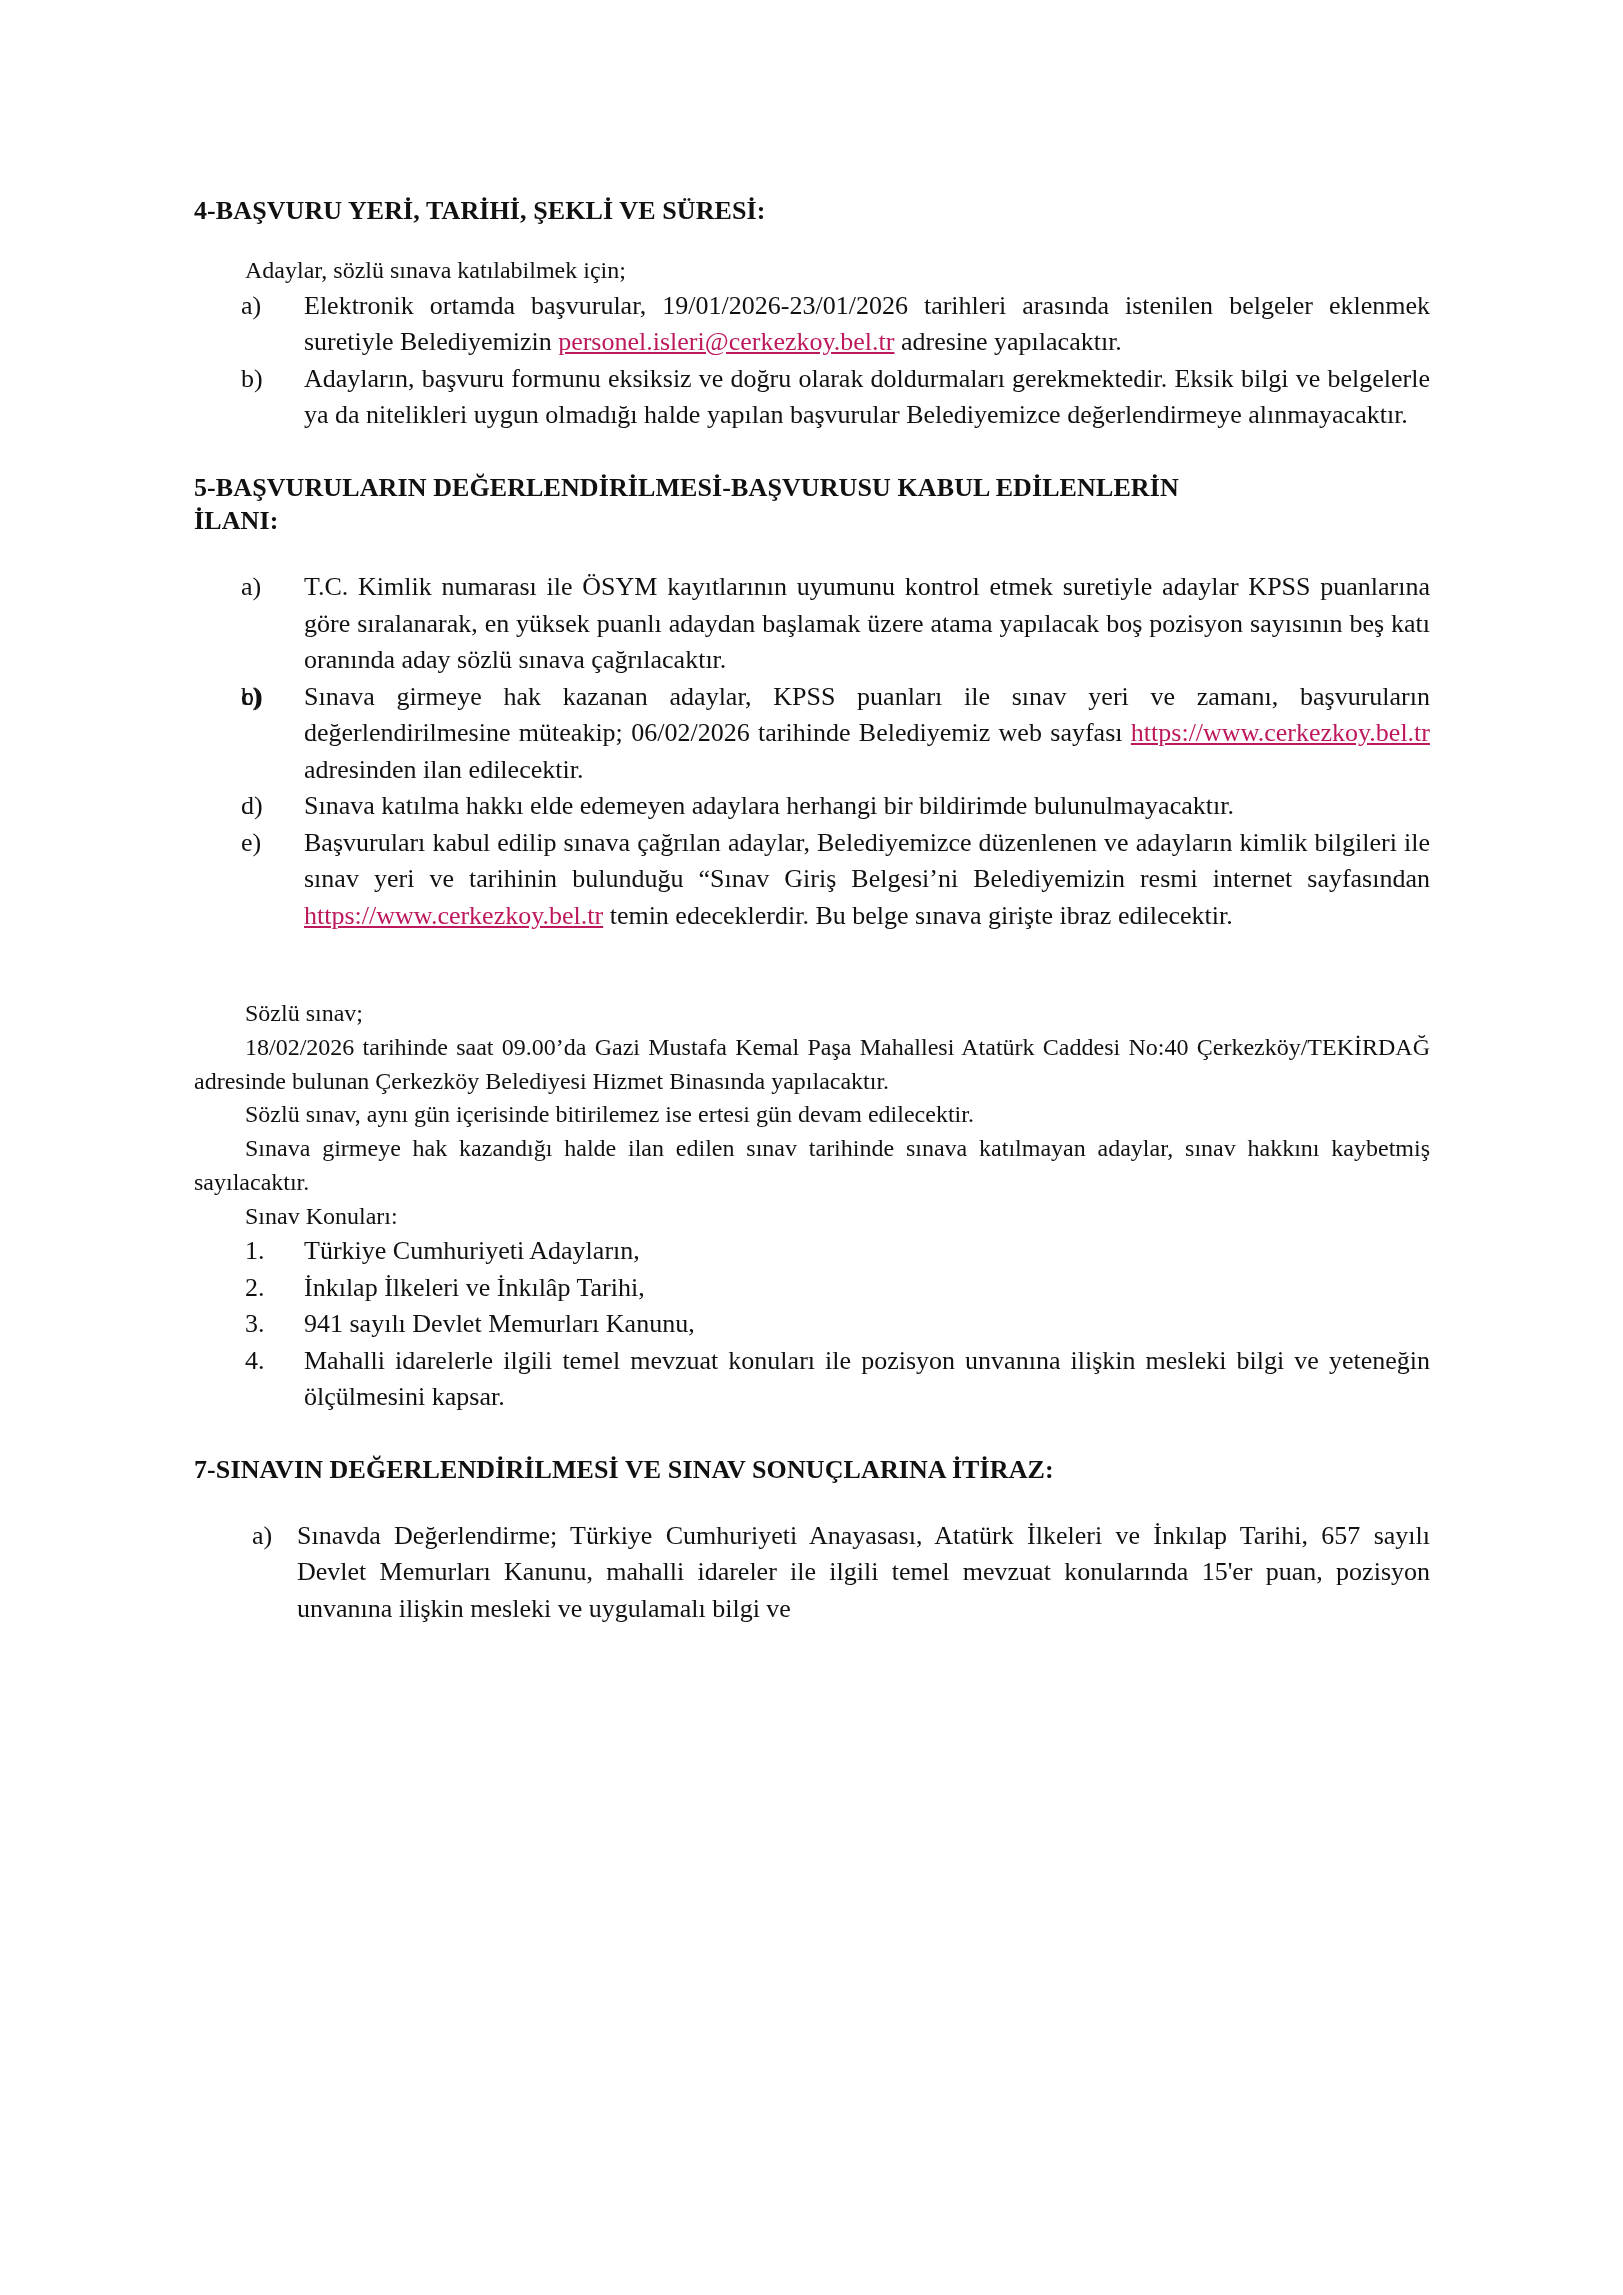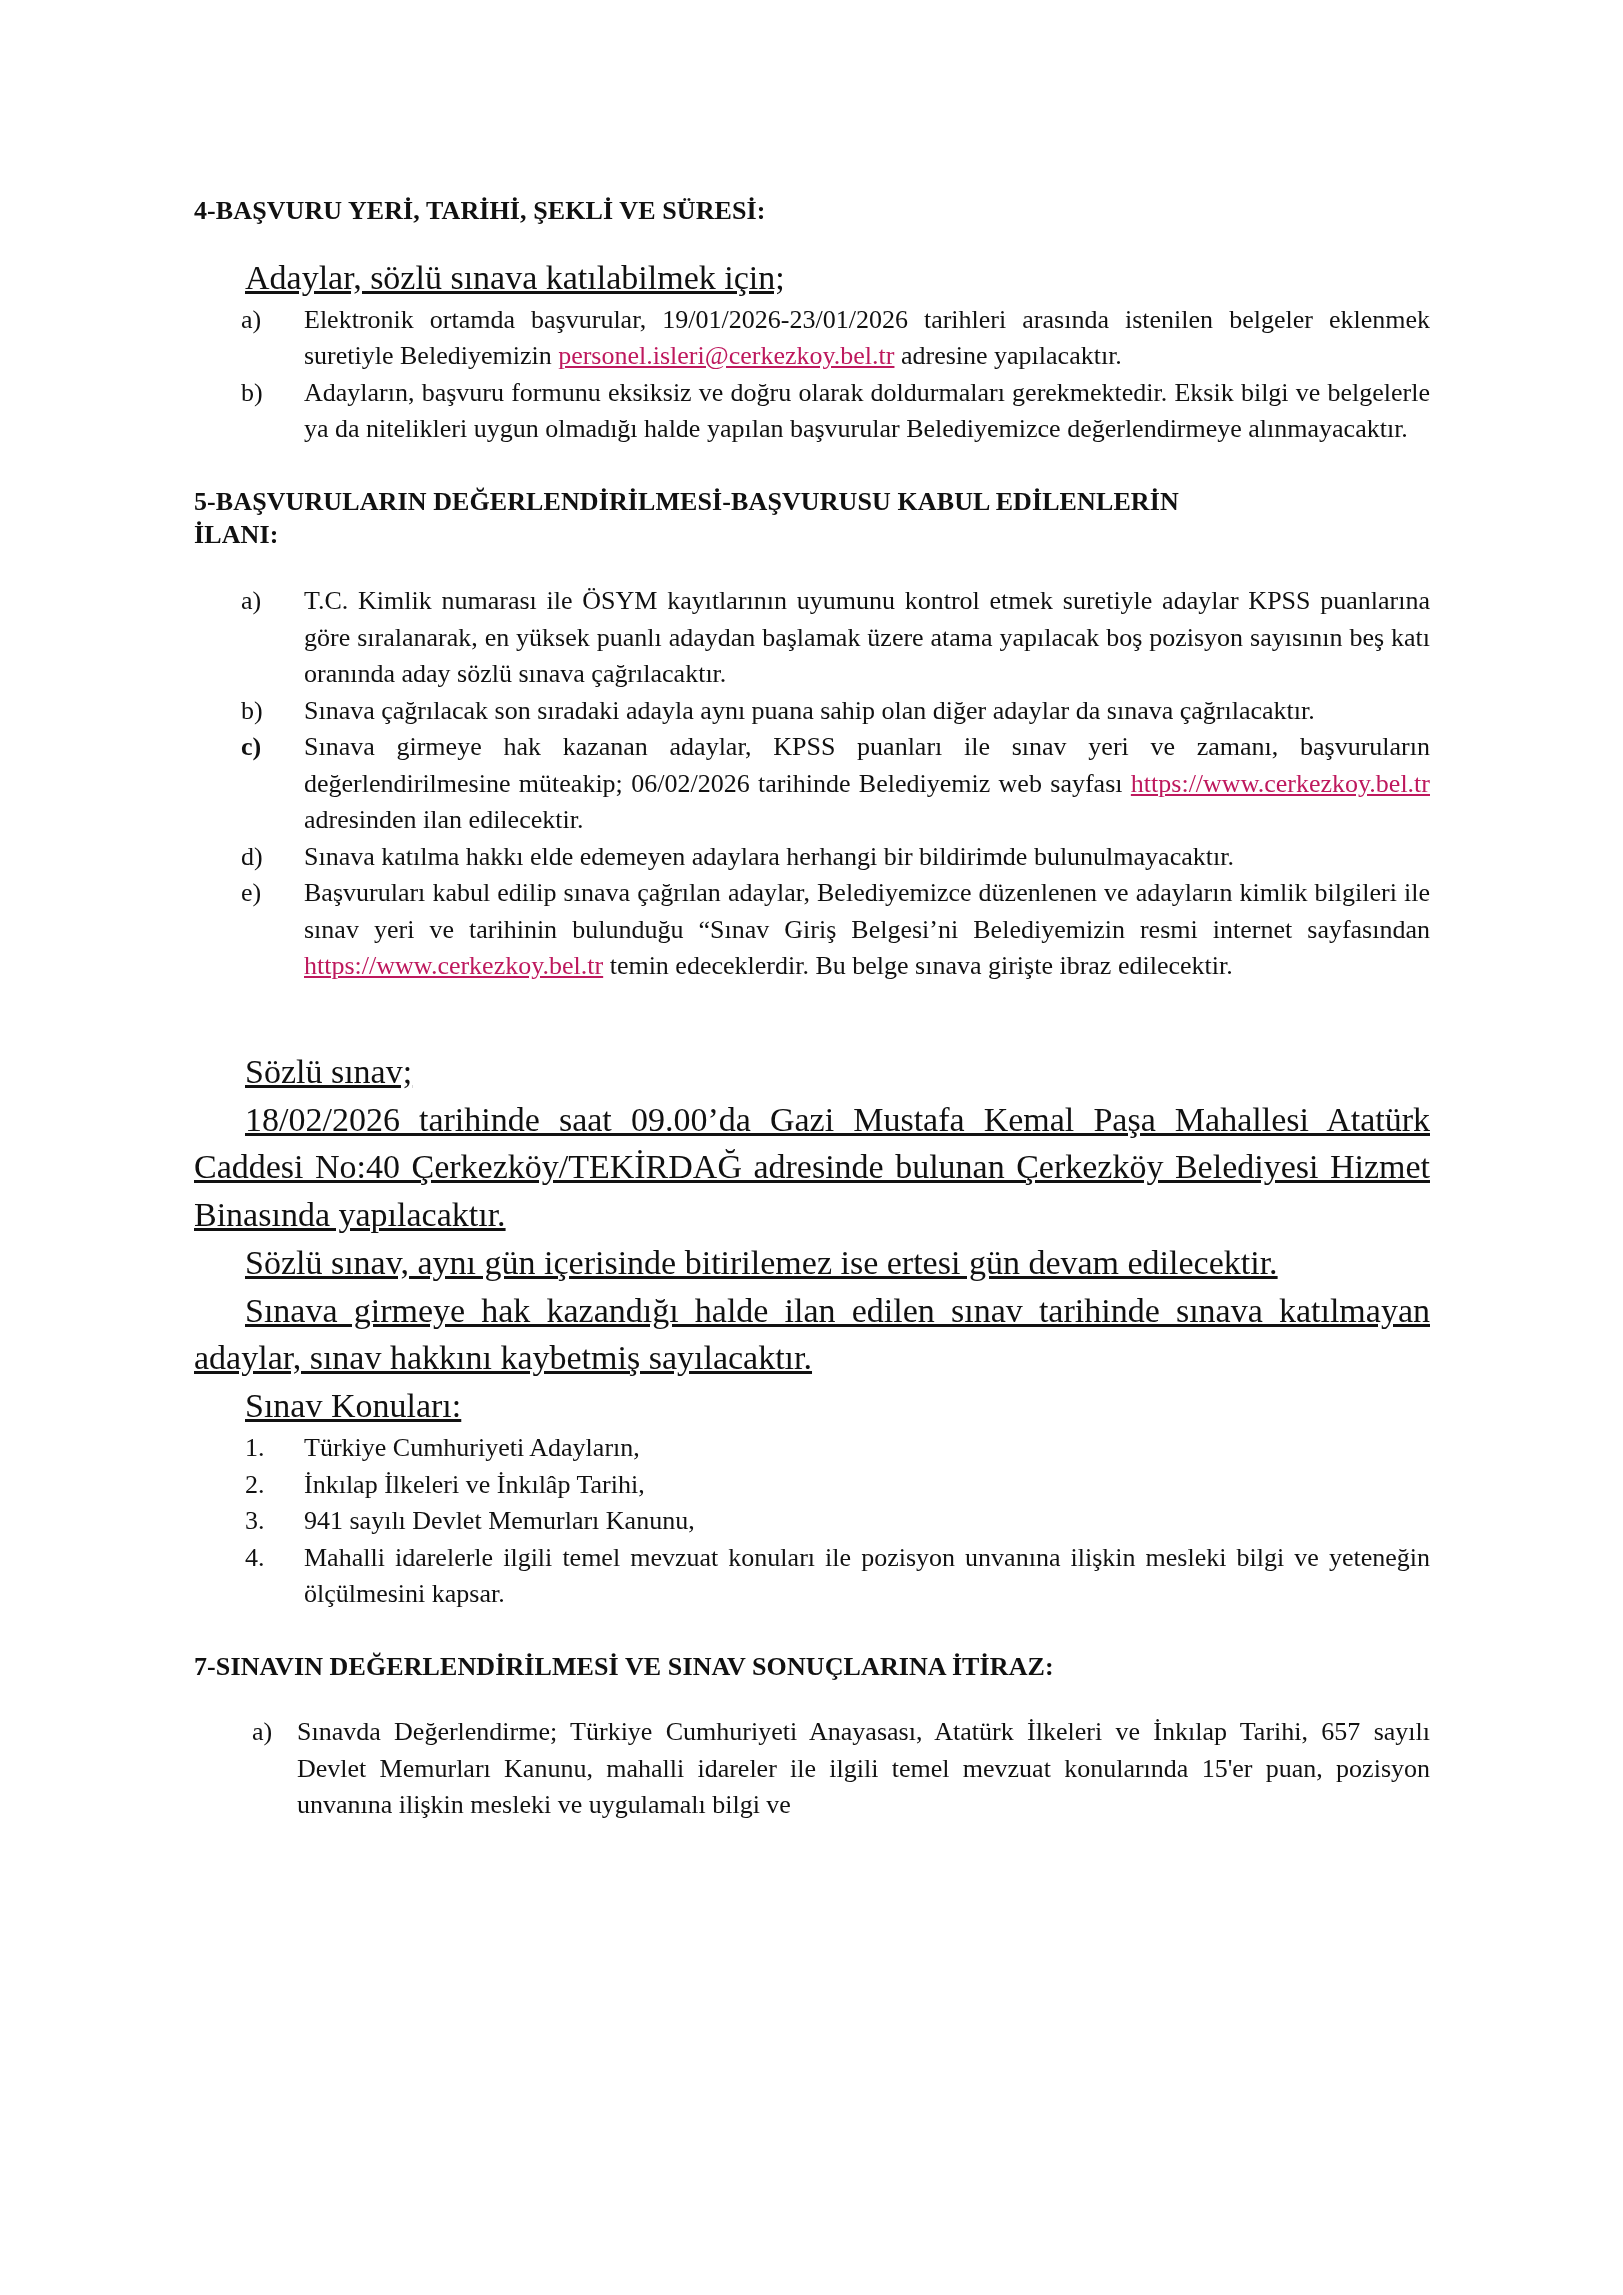--- a/index.html
+++ b/index.html
@@ -28,27 +28,26 @@
     font-weight: bold;
     font-size: 26px;
     line-height: 1.30;
     letter-spacing: 0.1px;
     margin: 0;
     text-align: left;
   }
 
   
   .para {
-    font-size: 34px;
+    font-size: 24px;
     line-height: 1.405;
     margin: 0;
     text-align: justify;
     text-justify: inter-word;
     hyphens: none;
-    text-decoration: underline;
   }
   .para.indent { text-indent: 51px; }
   .para.lead {
     margin-left: 51px;
     text-indent: 0;
     text-align: left;
   }
   .para.noj { text-align: left; }
 
   
@@ -144,21 +143,20 @@
 
     <div class="sp-48"></div>
 
     <ul class="lst alpha">
       <li>
         <span class="mk">a)</span>
         <span class="txt">T.C. Kimlik numarası ile ÖSYM kayıtlarının uyumunu kontrol etmek suretiyle adaylar KPSS puanlarına göre sıralanarak, en yüksek puanlı adaydan başlamak üzere atama yapılacak boş pozisyon sayısının beş katı oranında aday sözlü sınava çağrılacaktır.</span>
       </li>
       <li>
         <span class="mk">b)</span>
-        <span class="txt">Sınava çağrılacak son sıradaki adayla aynı puana sahip olan diğer adaylar da sınava çağrılacaktır.</span>
       </li>
       <li>
         <span class="mk b">c)</span>
         <span class="txt"><span>Sınava girmeye hak kazanan adaylar, KPSS puanları ile sınav yeri ve zamanı, başvuruların değerlendirilmesine müteakip; 06/02/2026 tarihinde Belediyemiz web sayfası </span><a class="lnk" href="#">https://www.cerkezkoy.bel.tr</a><span> adresinden ilan edilecektir.</span></span>
       </li>
       <li>
         <span class="mk">d)</span>
         <span class="txt">Sınava katılma hakkı elde edemeyen adaylara herhangi bir bildirimde bulunulmayacaktır.</span>
       </li>
       <li>

